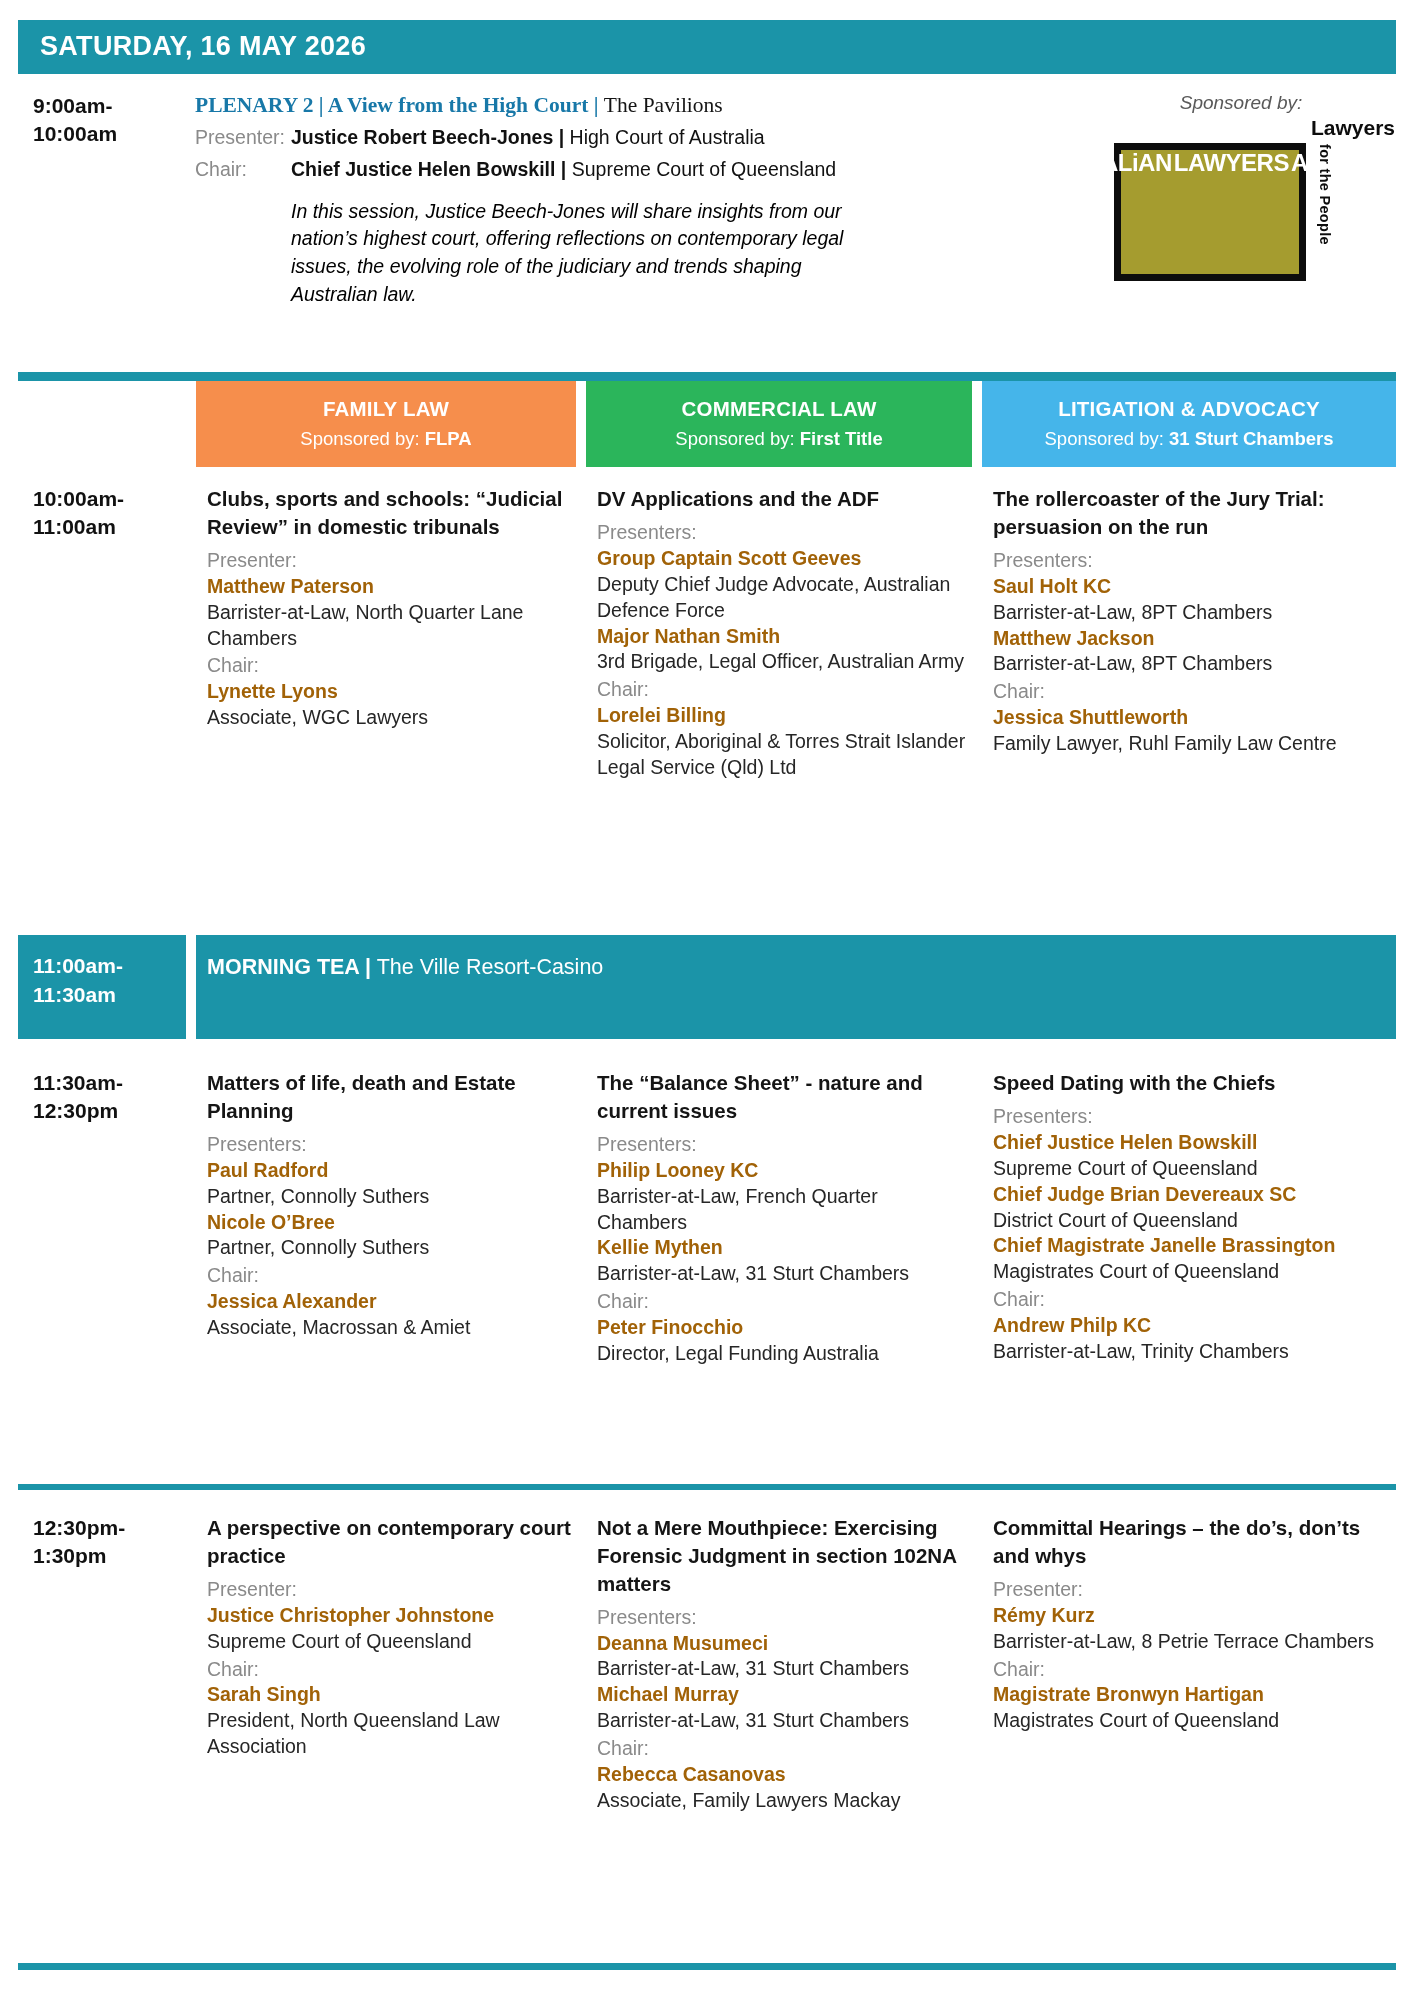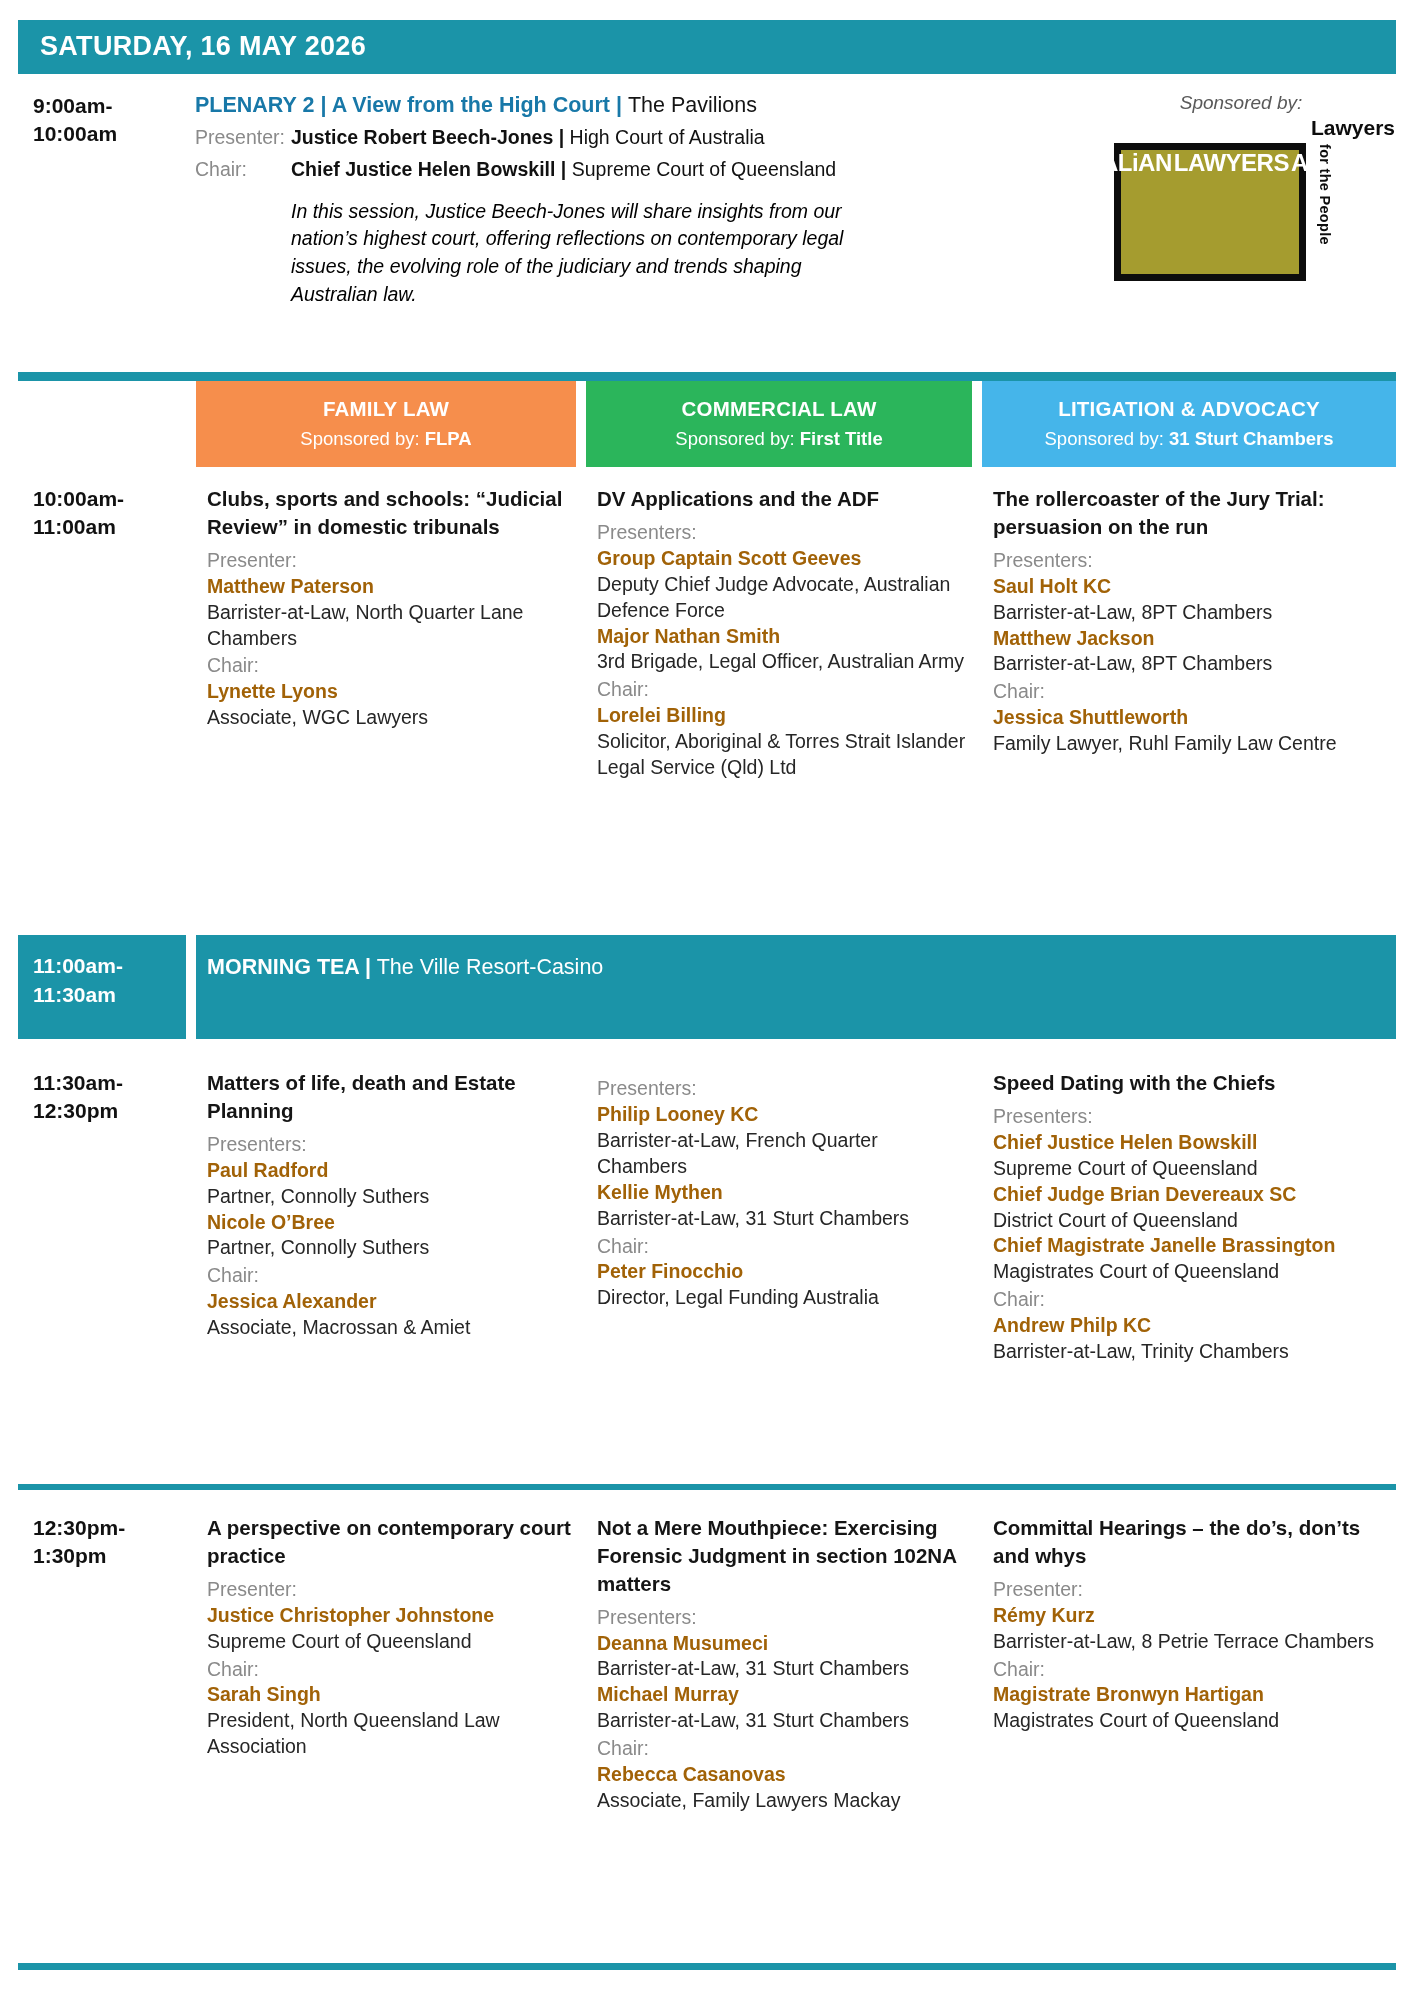--- a/index.html
+++ b/index.html
@@ -13,21 +13,21 @@
   .day-banner {
     background:var(--teal,#1B94A8); color:#fff;
     font-size:27px; font-weight:bold; letter-spacing:.3px;
     padding:11px 22px 12px 22px;
   }
 
   
   .plenary { display:grid; grid-template-columns:168px 1fr 310px; margin-top:18px; min-height:268px; box-sizing:border-box; }
   .time-cell { font-size:21px; font-weight:bold; line-height:1.35; padding-left:15px; color:#111; }
   .plenary-main { padding-left:9px; padding-top:1px; }
-  .plenary-title { font-size:21.5px; font-weight:bold; color:#141414; }
+  .plenary-title { font-size:21.5px; font-weight:bold; color:#141414;font-family:Liberation Serif, serif; }
   .plenary-title .hl { color:var(--blue-title,#1878A8); }
   .plenary-title .venue { font-weight:normal; }
   .kv { display:grid; grid-template-columns:96px 1fr; font-size:19.5px; margin-top:7px; line-height:1.3; }
   .kv .k { color:var(--gray-label,#8a8a8a); }
   .kv b { font-weight:bold; }
   .plenary-desc {
     font-style:italic; font-size:19.5px; line-height:1.42;
     max-width:588px; margin-left:96px; margin-top:15px; color:#000000;
   }
 
@@ -205,20 +205,21 @@
           <div class="line name">Paul Radford</div>
           <div class="line role">Partner, Connolly Suthers</div>
           <div class="line name">Nicole O’Bree</div>
           <div class="line role">Partner, Connolly Suthers</div>
           <div class="line label">Chair:</div>
           <div class="line name">Jessica Alexander</div>
           <div class="line role">Associate, Macrossan &amp; Amiet</div>
         </div>
     </div>
     <div class="cell">
+      <div class="session-title">The “Balance Sheet” - nature and current issues</div>
       <div class="lines">
           <div class="line label">Presenters:</div>
           <div class="line name">Philip Looney KC</div>
           <div class="line role">Barrister-at-Law, French Quarter Chambers</div>
           <div class="line name">Kellie Mythen</div>
           <div class="line role">Barrister-at-Law, 31 Sturt Chambers</div>
           <div class="line label">Chair:</div>
           <div class="line name">Peter Finocchio</div>
           <div class="line role">Director, Legal Funding Australia</div>
         </div>

